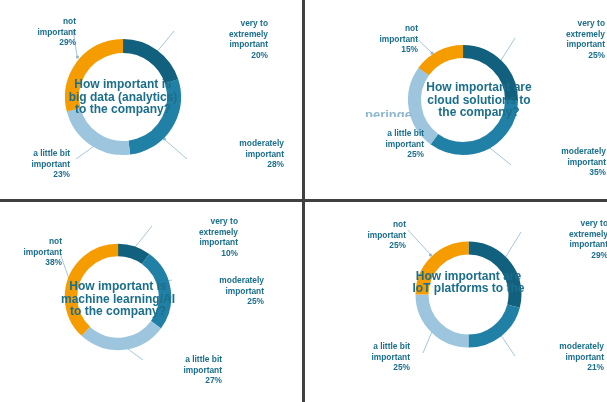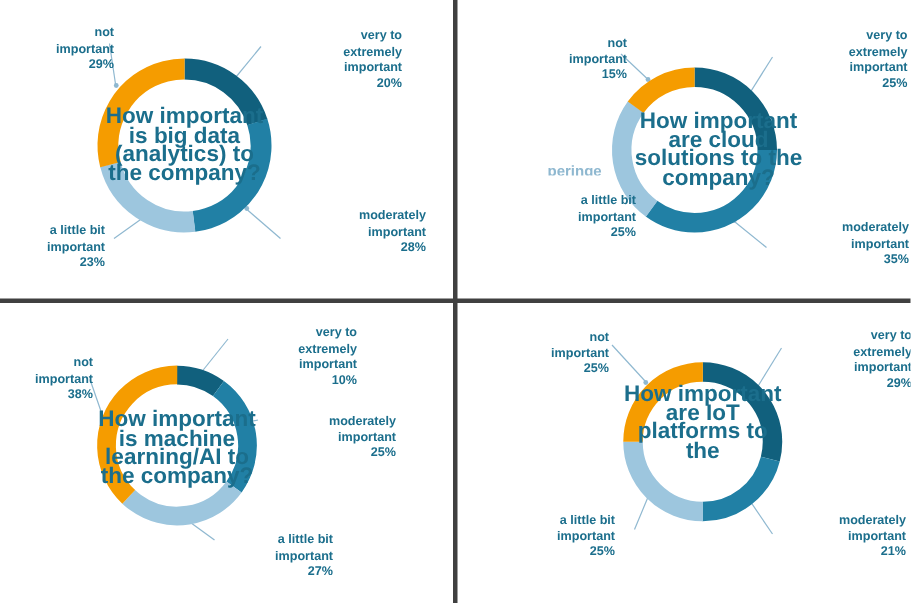--- a/index.html
+++ b/index.html
@@ -28,21 +28,21 @@
     background:#404040;z-index:20;
   }
 
   .donut-wrap{position:absolute;}
   .donut{position:absolute;left:0;top:0;}
 
   .center-text{
     position:absolute;
     text-align:center;
     color:#1b6e8c;
-    font-size:15px;
+    font-size:12px;
     line-height:12.5px;
     font-weight:bold;
     letter-spacing:0;
     display:flex;align-items:center;justify-content:center;
     pointer-events:none;
   }
   .center-text span{display:block;width:100%;}
 
   .lbl{
     position:absolute;
@@ -55,21 +55,21 @@
   .lbl.r{text-align:right;}
   .lbl.l{text-align:right;}
 
   .leader{position:absolute;overflow:visible;pointer-events:none;}
   .leader line{stroke:#8fb8d0;stroke-width:0.8;}
   .leader circle{fill:#8fb8d0;}
 
   .ghost{
     position:absolute;
     color:#8fb8d0;
-    font-size:10px;
+    font-size:13px;
     font-weight:bold;
     line-height:9px;
     overflow:hidden;
     height:7px;
   }
 </style>
 </head>
 <body>
 
 <div id="grid">

